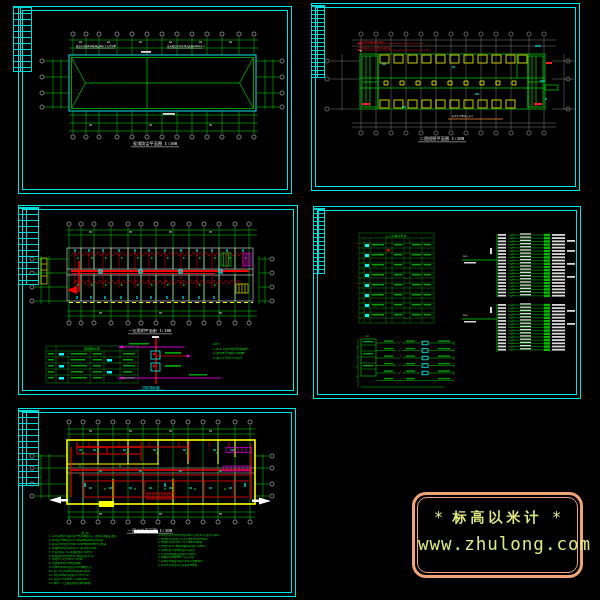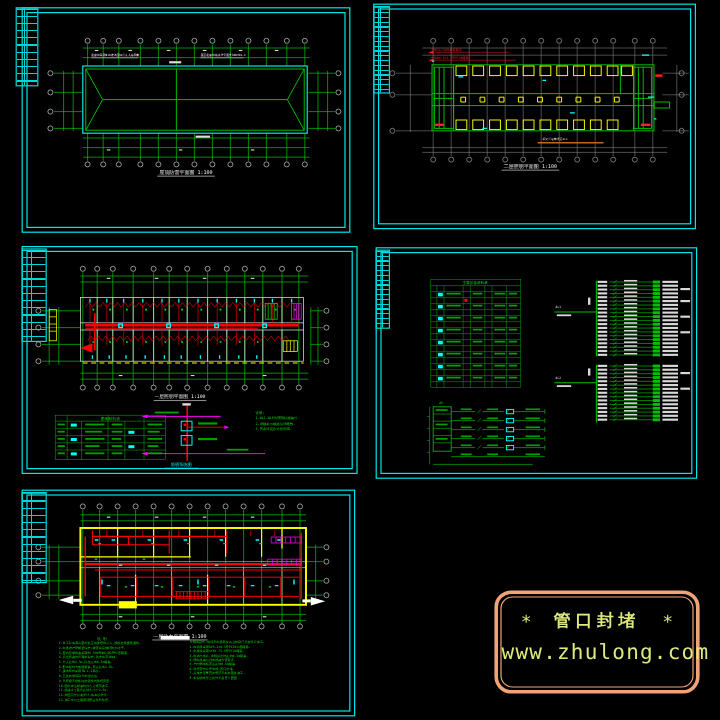--- a/index.html
+++ b/index.html
@@ -622,20 +622,20 @@
         <text x="139" y="156.6" font-size="2.6" fill="#00e000">8.本说明未尽之处详见各层平面图.</text>
       </g>
     </svg>
   </div>
   <div class="strip" style="left:18px;top:410px;width:19px;height:74px"></div>
 
   <div class="logo" style="left:412px;top:492px;width:165px;height:80px">
     <div class="logo-inner">
       <div class="logo-line1">
         <span class="star">*</span>
-        <span class="brand">管口封堵</span>
+        <span class="brand">标高以米计</span>
         <span class="star">*</span>
       </div>
       <div class="logo-url">www.zhulong.com</div>
     </div>
   </div>
 
 </div>
 
 </body></html>

